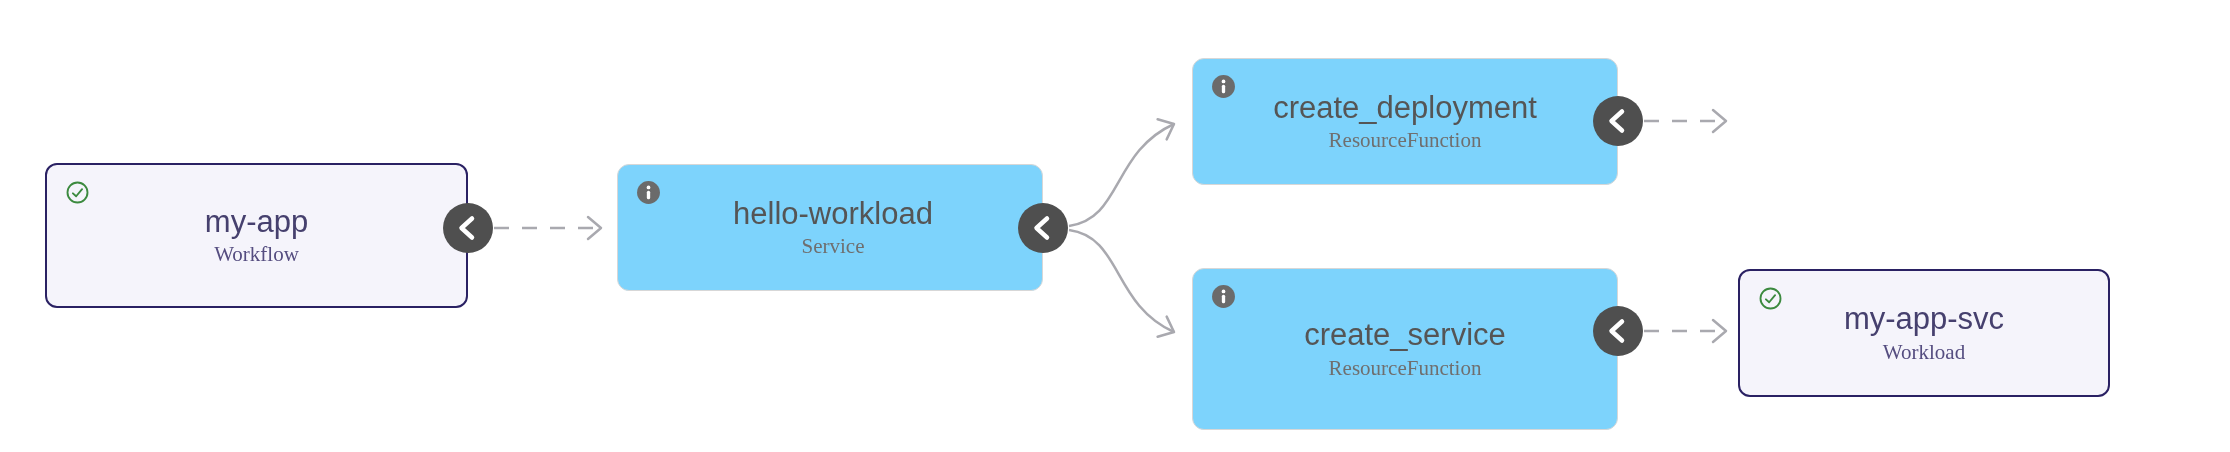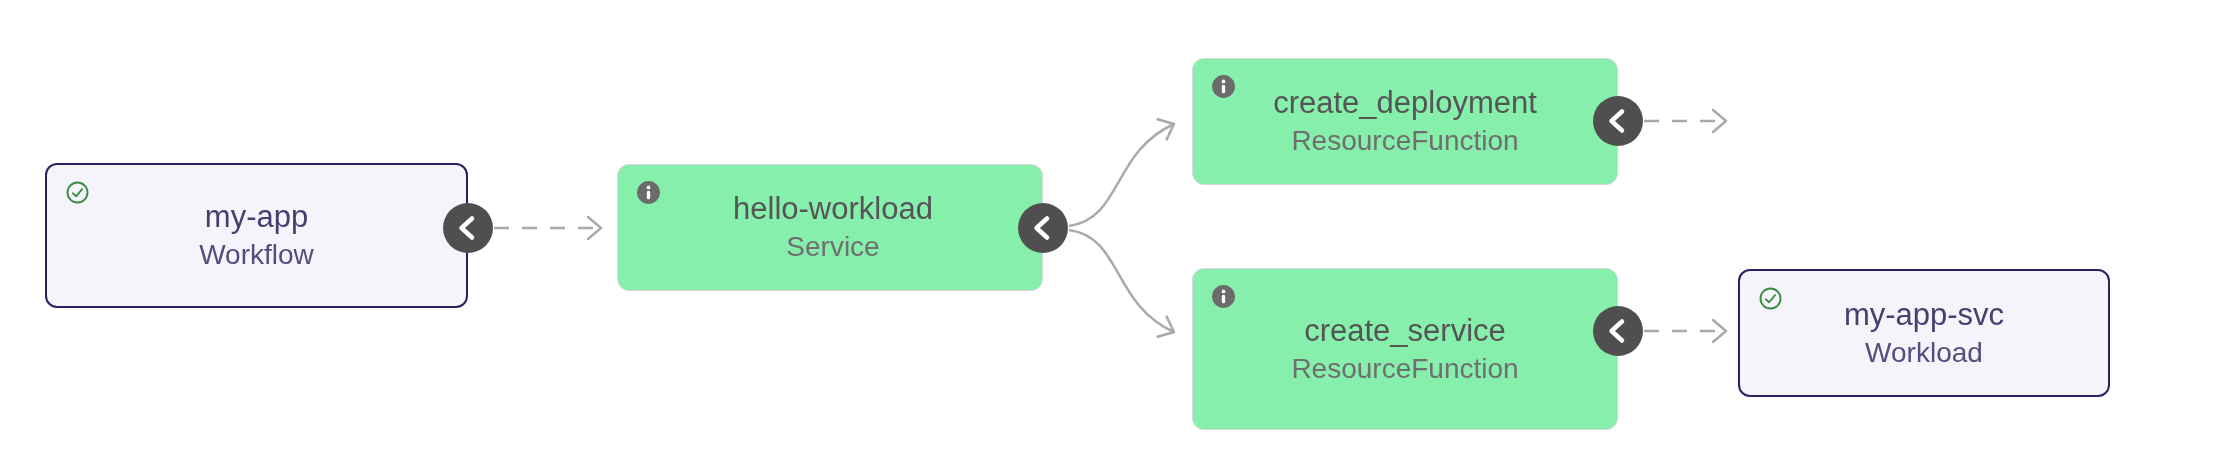--- a/index.html
+++ b/index.html
@@ -8,22 +8,22 @@
     font-family:"Liberation Sans", sans-serif;
   }
   #canvas{position:absolute;inset:0;}
   #edge-layer{position:absolute;left:0;top:0;width:2230px;height:452px;pointer-events:none;}
 
   .node{
     position:absolute;box-sizing:border-box;border-radius:12px;
     display:flex;flex-direction:column;align-items:center;justify-content:center;
   }
   .node .title{font-size:31px;line-height:1.15;text-align:center;}
-  .node .subtitle{font-size:28px;line-height:1.2;margin-top:3px;text-align:center;}
-  .node.function{background:#86efac;border:1.5px solid #d7d7d7;}
+  .node .subtitle{font-size:21px;line-height:1.2;margin-top:3px;text-align:center;font-family:Liberation Serif, serif;}
+  .node.function{background:#7dd3fc;border:1.5px solid #d7d7d7;}
   .node.function .title{color:#555555;}
   .node.function .subtitle{color:#6f6f6f;}
   .node.resource{background:#f5f4fb;border:2.5px solid #2a2163;}
   .node.resource .title{color:#46406e;}
   .node.resource .subtitle{color:#554d80;}
 
   .status-icon{position:absolute;top:15px;left:18px;width:25px;height:25px;}
   .status-icon svg{width:100%;height:100%;display:block;}
 
   

